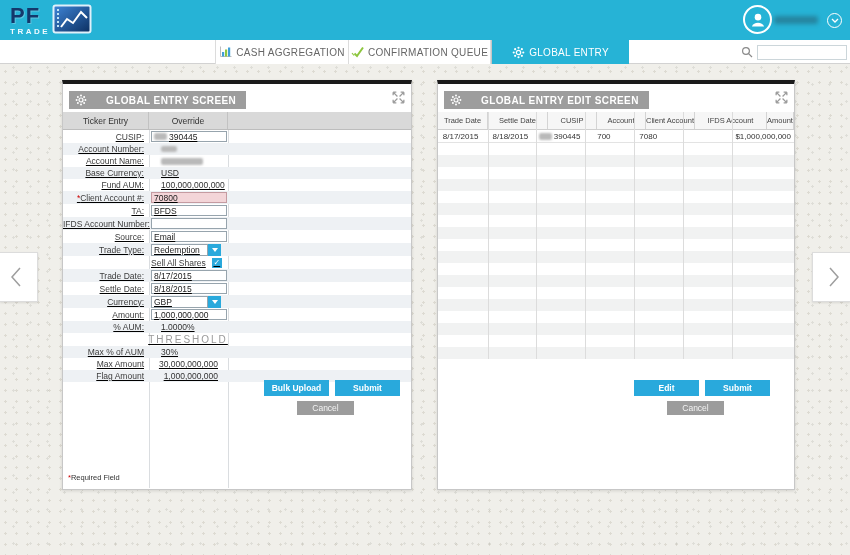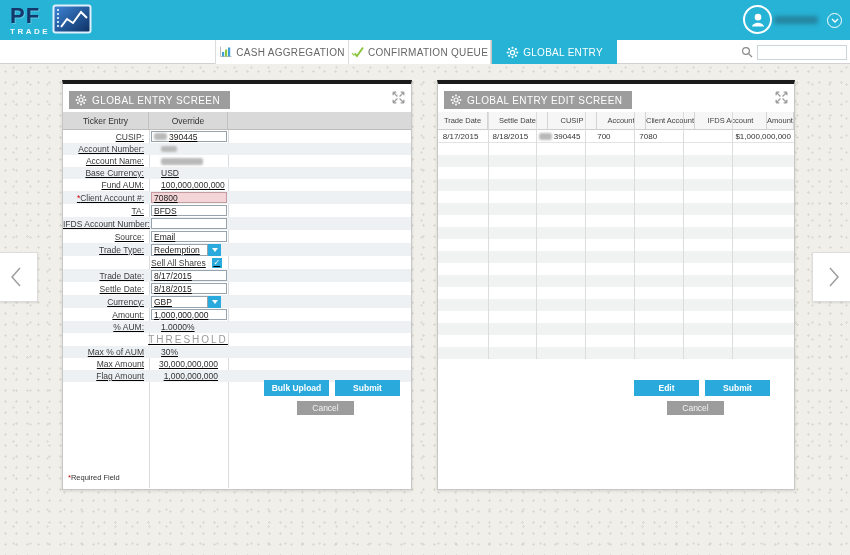--- a/index.html
+++ b/index.html
@@ -21,29 +21,29 @@
   .logo-trade { position:absolute; left:2px; top:26px; font-size:8px; font-weight:bold; letter-spacing:2.5px; color:#eefaff; }
   .logo-chart { position:absolute; left:44px; top:3px; }
   .avatar { position:absolute; right:78px; top:5px; width:29px; height:29px; border:2px solid #fff; border-radius:50%; display:flex; align-items:center; justify-content:center; cursor:pointer; }
   .uname-blob { position:absolute; right:32px; top:16px; width:44px; height:8px; background:rgba(35,70,85,.42); border-radius:2px; filter:blur(2px); }
   .uchev { position:absolute; right:8px; top:13px; width:15px; height:15px; border:1.4px solid #fff; border-radius:50%; display:flex; align-items:center; justify-content:center; cursor:pointer; }
   
   .tabbar { position:absolute; top:40px; left:0; right:0; height:24px; background:#fff; border-bottom:1px solid #d2d2d2; }
   .tab { position:absolute; top:0; height:24px; display:flex; align-items:center; justify-content:center; gap:4px; font-size:10px; color:#666; letter-spacing:.3px; background:#fff; border-left:1px solid #dcdcdc; cursor:pointer; white-space:nowrap; }
   .tab.t1 { left:215px; width:133px; }
   .tab.t2 { left:348px; width:143px; }
-  .tab.t3 { left:491px; width:126px; background:#26b3d6; color:#fff; border-left:1px solid #c6c6c6; }
+  .tab.t3 { left:491px; width:138px; background:#26b3d6; color:#fff; border-left:1px solid #c6c6c6; }
   .tab.t2b { border-right:1px solid #dcdcdc; }
   .search { position:absolute; right:3px; top:0; height:24px; display:flex; align-items:center; gap:4px; }
   .search input { width:90px; height:15px; border:1px solid #ccd6da; font-size:9px; padding:0 3px; outline:none; font-family:"Liberation Sans", sans-serif; }
   
   .panel { position:absolute; top:80px; height:410px; background:#fff; border:1px solid #c7c7c7; border-top:4px solid #1b1b1b; box-shadow:0 1px 3px rgba(0,0,0,.12); }
   .panel.pl { left:62px;  width:350px; }
   .panel.pr { left:437px; width:358px; }
-  .ptitle { position:absolute; left:6px; top:7px; height:18px; background:#9d9d9d; color:#fff; display:flex; align-items:center; gap:5px; padding:0 10px 0 6px; font-size:10px; font-weight:normal; letter-spacing:.4px; white-space:nowrap; }
+  .ptitle { position:absolute; left:6px; top:7px; height:18px; background:#9d9d9d; color:#fff; display:flex; align-items:center; gap:19px; padding:0 10px 0 6px; font-size:10px; font-weight:bold; letter-spacing:.4px; white-space:nowrap; }
   .expand { position:absolute; right:5px; top:6px; cursor:pointer; }
   
   .lt-head { position:absolute; top:28px; left:0; right:0; height:18px; display:flex; background:#d9d9d9; border-bottom:1px solid #bdbdbd; font-size:8.5px; color:#333; }
   .lt-head .hc { display:flex; align-items:center; justify-content:center; border-right:1px solid #c2c2c2; }
   .hc.c1 { width:86px; } .hc.c2 { width:79px; } .hc.c3 { flex:1; border-right:none; }
   .vline { position:absolute; width:1px; background:#dadde0; top:46px; bottom:1px; }
   .vl1 { left:86px; } .vl2 { left:165px; }
   .form { position:absolute; top:46px; left:0; right:0;text-decoration:underline; }
   .frow { display:flex; align-items:center; height:12px; font-size:8.5px; color:#3c3c3c; }
   .frow:nth-child(even) { background:#eef1f4; }

